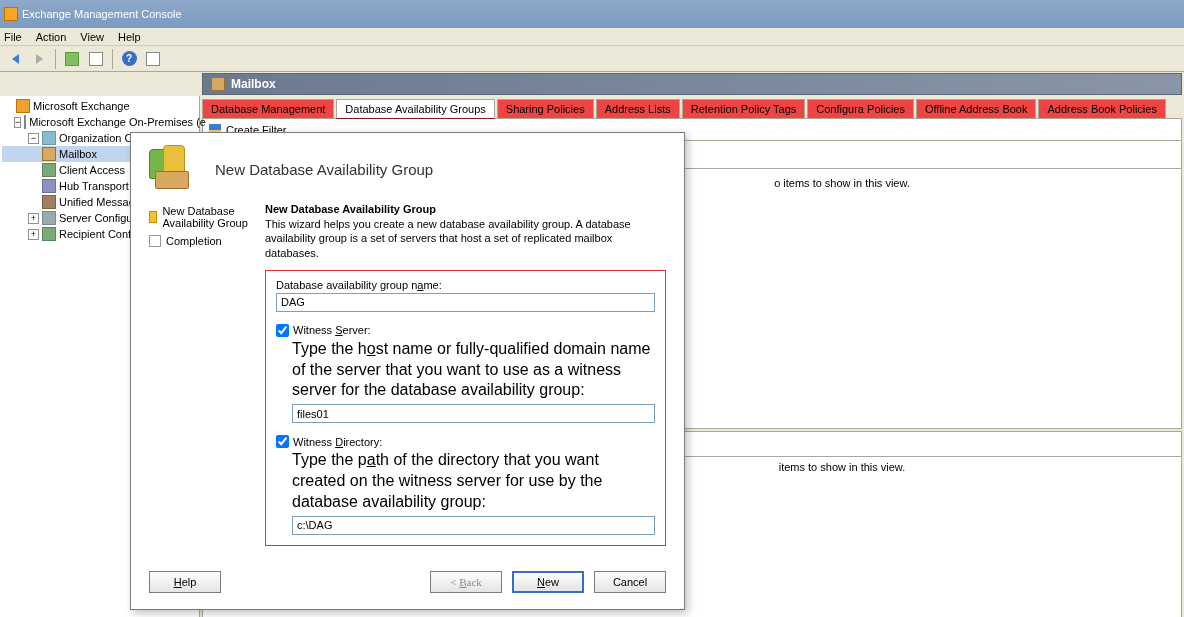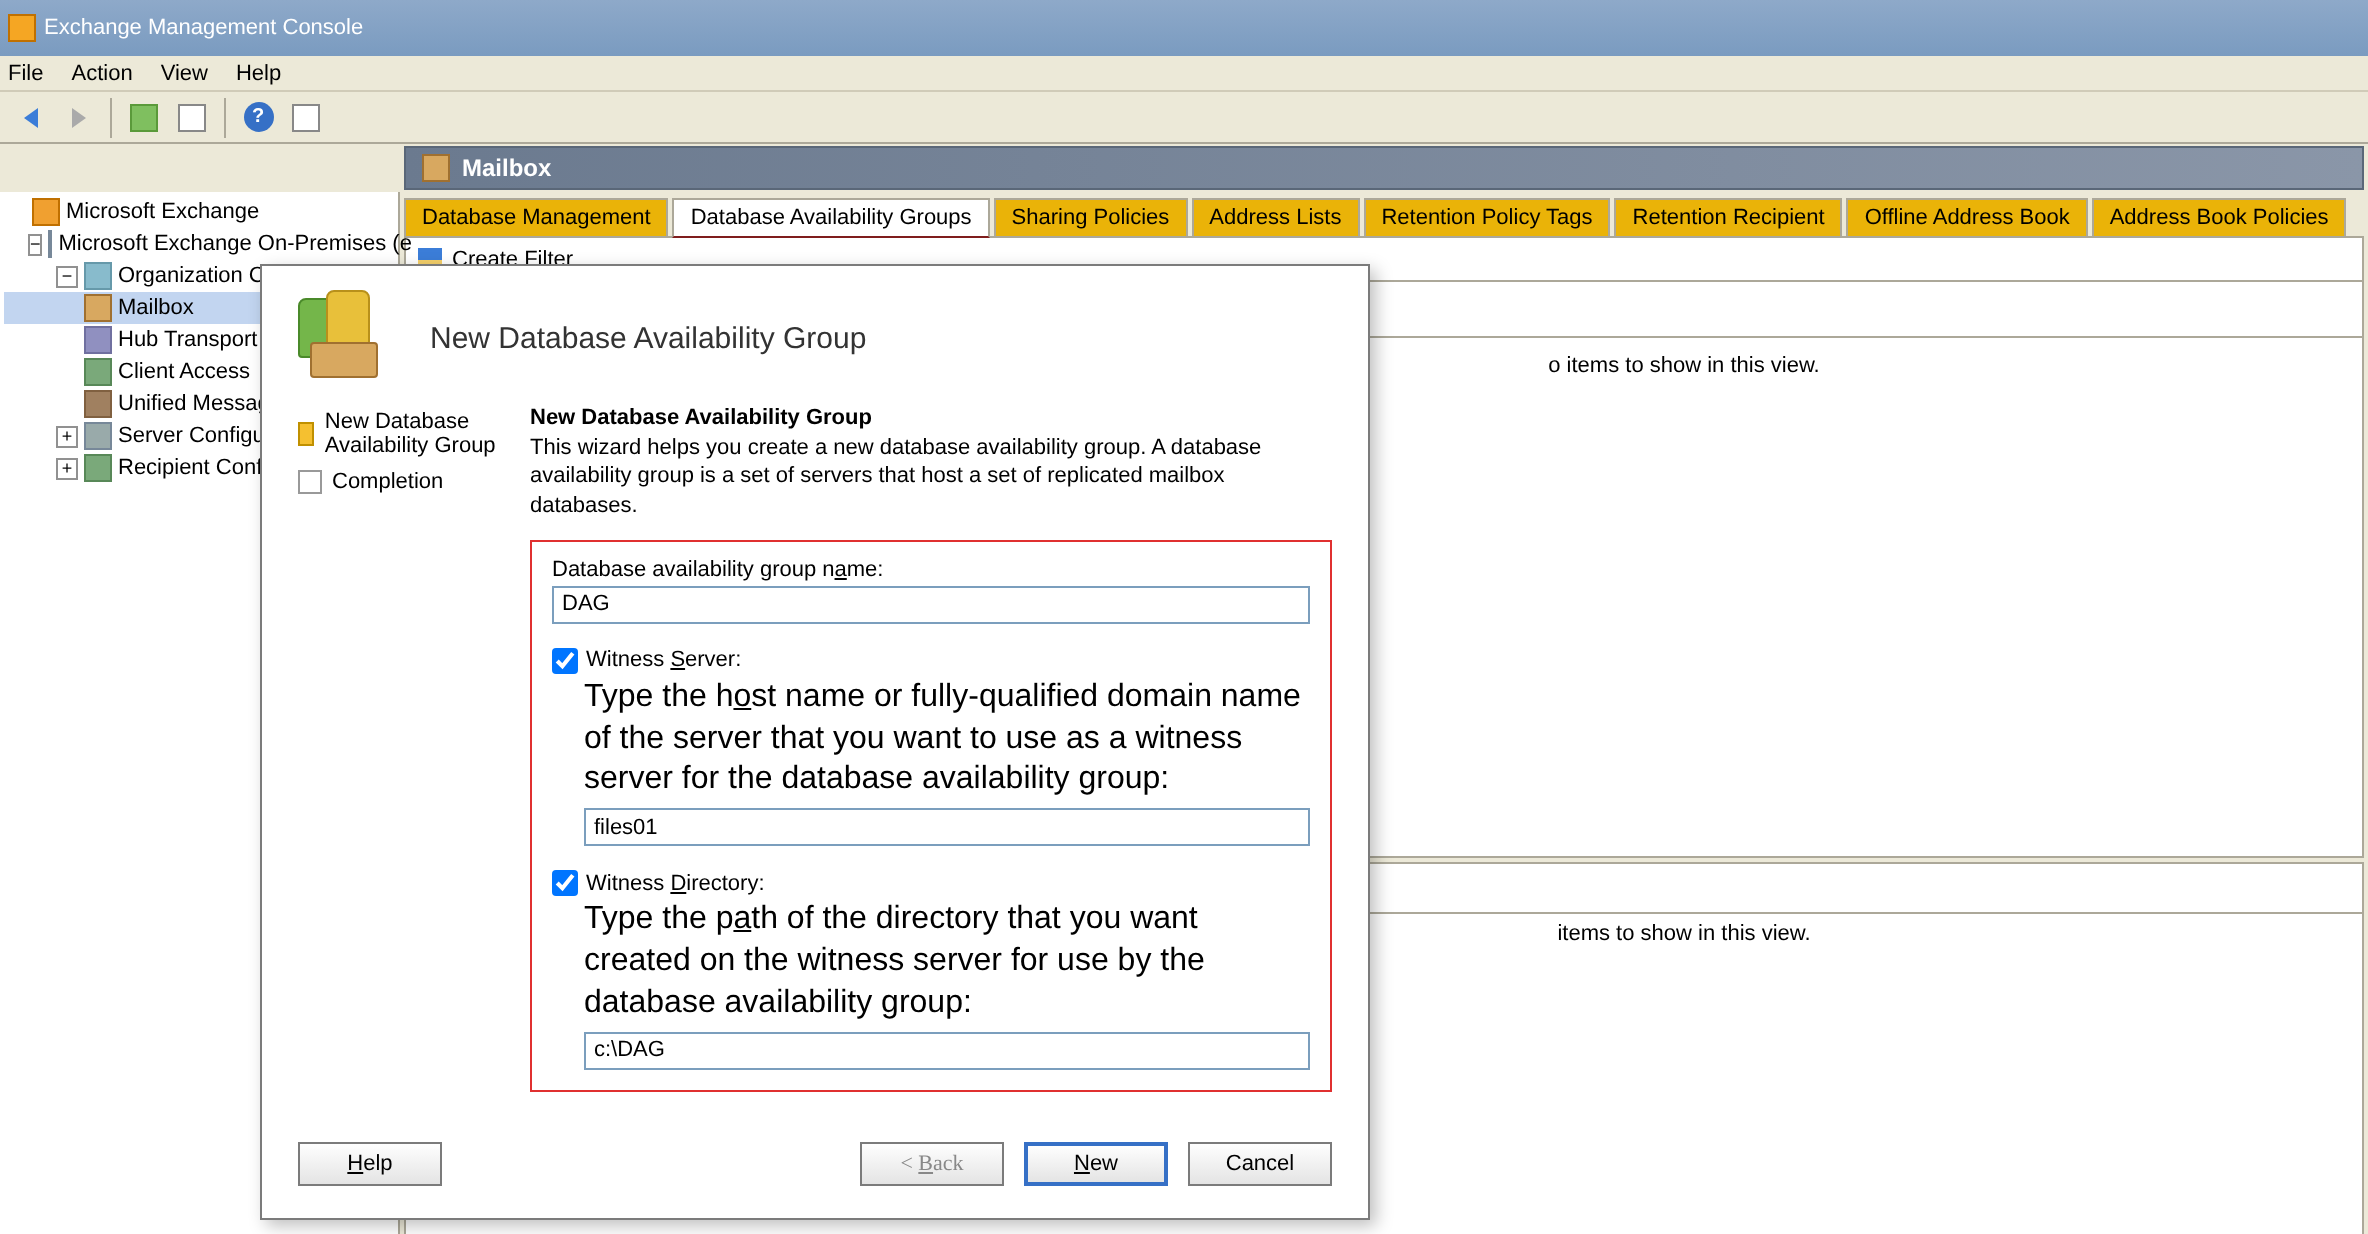--- a/index.html
+++ b/index.html
@@ -125,21 +125,21 @@
   display:flex; align-items:flex-end;
   margin: 2px 2px 0 2px;
   border-bottom:1px solid #aca899;
   background:#ece9d8;
   height:22px;
 }
 .tab {
   padding:3px 8px;
   border:1px solid #aca899;
   border-bottom:none;
-  background:#eab308;
+  background:#ef4444;
   margin-right:2px;
   position:relative;
   cursor:default;
   font-size:11px;
 }
 .tab.active { background:#fff; border-bottom:1px solid #7f1d1d; margin-bottom:-1px;}
 .filter-row {
   background:#fff;
   border:1px solid #aca899;
   border-top:none;
@@ -314,26 +314,26 @@
     <div class="tree-node indent2">
       <span class="exp">−</span>
       <div class="ticon ti-org"></div>
       <span>Organization Configuration</span>
     </div>
     <div class="tree-node indent3 selected">
       <div class="ticon ti-mail"></div>
       <span>Mailbox</span>
     </div>
     <div class="tree-node indent3">
+      <div class="ticon ti-client"></div>
+      <span>Client Access</span>
+    </div>
+    <div class="tree-node indent3">
       <div class="ticon ti-hub"></div>
       <span>Hub Transport</span>
-    </div>
-    <div class="tree-node indent3">
-      <div class="ticon ti-client"></div>
-      <span>Client Access</span>
     </div>
     <div class="tree-node indent3">
       <div class="ticon ti-um"></div>
       <span>Unified Messag</span>
     </div>
     <div class="tree-node indent2">
       <span class="exp">+</span>
       <div class="ticon ti-srv"></div>
       <span>Server Configurati</span>
     </div>
@@ -348,21 +348,21 @@
     <div class="content-header">
       <div class="hicon"></div>
       <span>Mailbox</span>
     </div>
     <div class="tabs-row">
       <div class="tab">Database Management</div>
       <div class="tab active">Database Availability Groups</div>
       <div class="tab">Sharing Policies</div>
       <div class="tab">Address Lists</div>
       <div class="tab">Retention Policy Tags</div>
-      <div class="tab">Retention Recipient</div>
+      <div class="tab">Configura Policies</div>
       <div class="tab">Offline Address Book</div>
       <div class="tab">Address Book Policies</div>
     </div>
     <div class="filter-row">
       <div class="filter-icon"></div>
       <span style="margin-left:5px;"><span class="u">C</span>reate Filter</span>
     </div>
     <div class="list-area"></div>
     <div class="empty-msg">
       <div style="text-align:center; margin-top:4px; margin-left:300px;"><span>o items to show in this view.</span></div>

